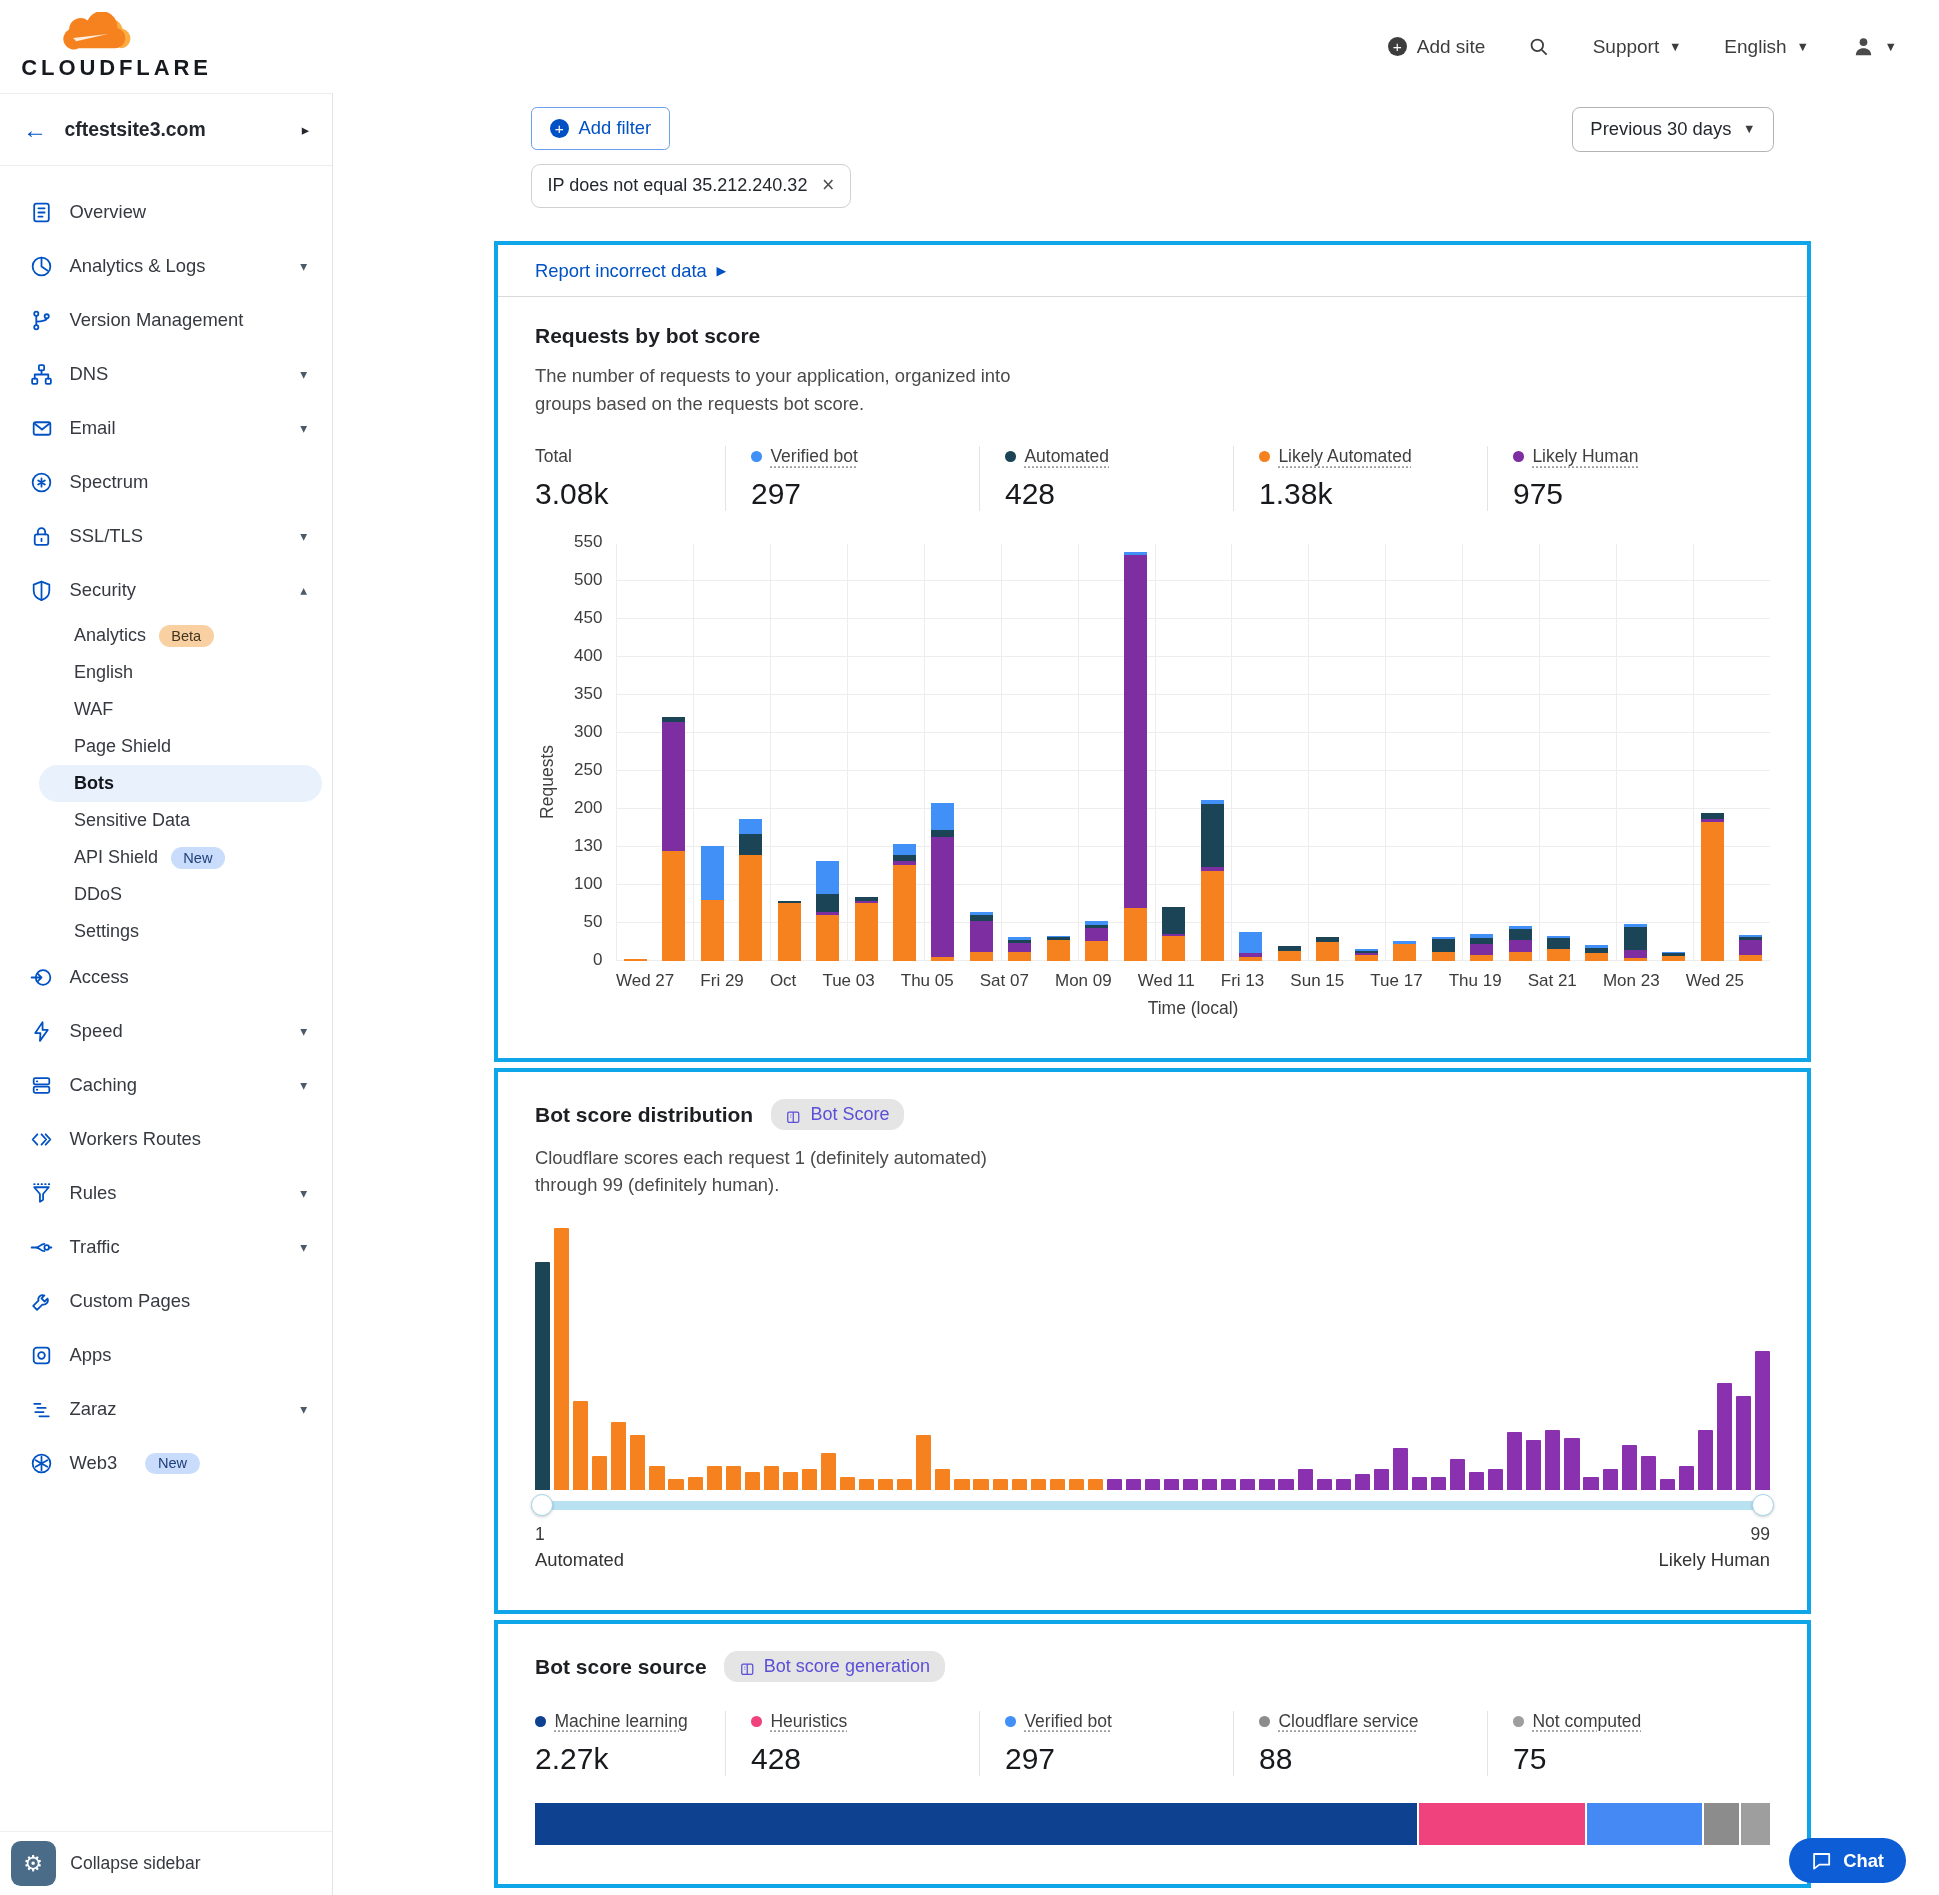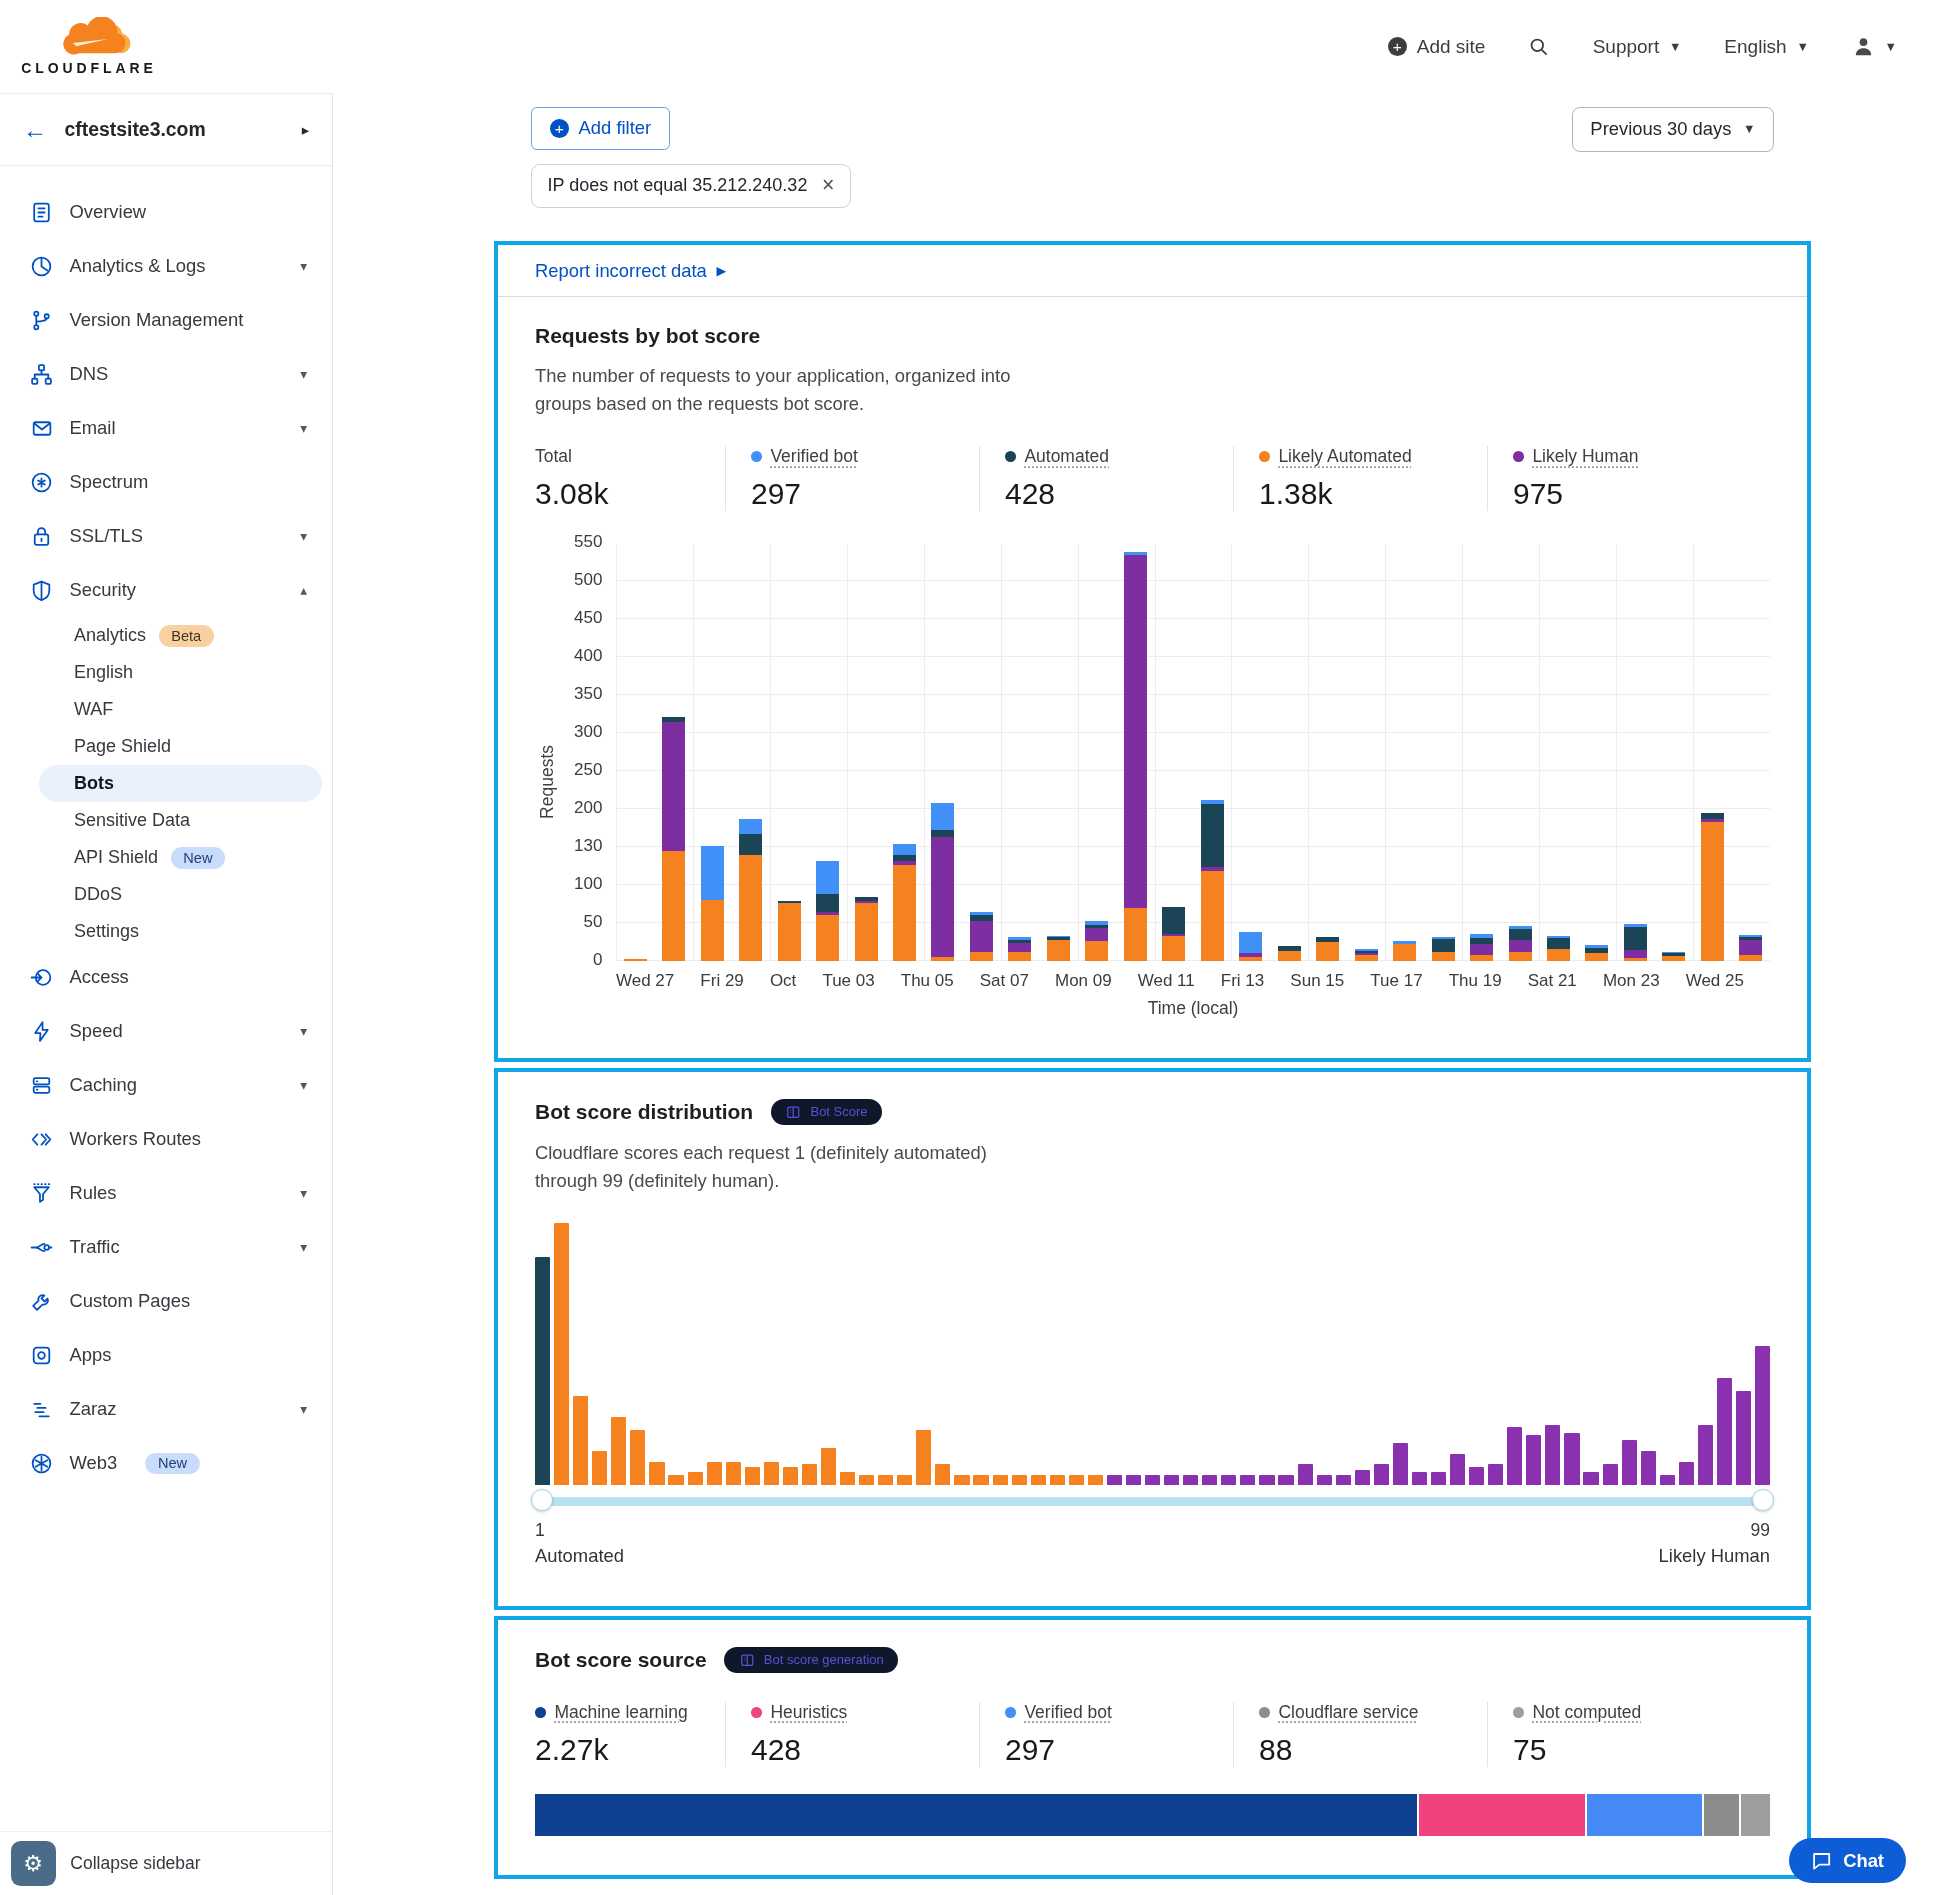--- a/index.html
+++ b/index.html
@@ -3,21 +3,21 @@
 <meta charset="utf-8">
 <style>
   * { box-sizing: border-box; margin: 0; padding: 0; }
   html,body { width:1940px; height:1895px; background:#fff; overflow:hidden;
     font-family:"Liberation Sans","DejaVu Sans",sans-serif; color:#24282e; }
 
   
   .topbar { height:93px; display:flex; align-items:center; justify-content:space-between; padding:0 43px 0 21.3px; }
   .brand { display:flex; flex-direction:column; align-items:flex-start; gap:1.9px; cursor:pointer; }
   .brand svg { width:76px; height:41px; display:block; margin-left:41px; }
-  .wordmark { font-size:14px; font-weight:800; letter-spacing:3.9px; color:#16191d; }
+  .wordmark { font-size:22px; font-weight:800; letter-spacing:3.9px; color:#16191d; }
   .topnav { display:flex; align-items:center; gap:43px; }
   .topnav-item { display:flex; align-items:center; gap:9.7px; font-size:19px; color:#3d3d3d; cursor:pointer; }
   .plus-circle { width:19.4px; height:19.4px; border-radius:50%; background:#3d3d3d; color:#fff; font-size:15.5px; display:grid; place-items:center; line-height:1; }
   .tcaret { font-size:12.6px; color:#3d3d3d; }
 
   
   .layout { display:flex; height:1802px; }
   .sidebar { width:333px; flex:none; border-right:1px solid #e4e4e4; border-top:1px solid #ededed; position:relative; background:#fff; overflow:hidden; }
   .site-row { height:72px; display:flex; align-items:center; gap:17.5px; padding:0 23px; border-bottom:1px solid #ededed; }
   .back { color:#0051c3; font-size:24px; cursor:pointer; }
@@ -46,21 +46,21 @@
   .chip-x { color:#4f4f4f; font-size:21.3px; line-height:1; cursor:pointer; }
   .range-btn { display:inline-flex; align-items:center; gap:11.6px; background:#fff; border:1px solid #b3b3b3; border-radius:7.8px; padding:10.7px 17.5px; font-size:18.4px; color:#24282e; cursor:pointer; font-family:inherit; }
 
   .panel { border:4px solid #0ea5e9; background:#fff; margin-top:15.5px; }
   .panel + .panel { margin-top:5.8px; }
   .report-row { display:flex; align-items:center; gap:9.7px; padding:14.6px 37px; border-bottom:1px solid #dadada; color:#0051c3; font-size:18.4px; cursor:pointer; }
   .tri { font-size:12.6px; }
   .panel-body { padding:27px 37px 39px; }
   h2 { font-size:21px; font-weight:700; color:#1d1f23; }
   .title-row { display:flex; align-items:center; }
-  .pill { margin-left:17.5px; display:inline-flex; align-items:flex-start; gap:8.7px; background:#0f172a; color:#5b4fd7; border-radius:13.6px; padding:4.9px 14.6px; font-size:13px; cursor:pointer; }
+  .pill { margin-left:17.5px; display:inline-flex; align-items:flex-end; gap:8.7px; background:#e5e5e5; color:#5b4fd7; border-radius:13.6px; padding:4.9px 14.6px; font-size:18px; cursor:pointer; }
   .pill svg { width:16.5px; height:16.5px; }
   .desc { margin-top:13.6px; font-size:18.4px; line-height:1.5; color:#4a4a4a; }
 
   .stats { display:flex; margin-top:29px; }
   .stat { width:254px; padding-left:25px; border-left:1px solid #e4e4e4; }
   .stat:first-child { width:190px; padding-left:0; border-left:none; }
   .stat-label { display:flex; align-items:center; gap:8.7px; font-size:17.5px; color:#3f3f3f; }
   .dot { width:10.7px; height:10.7px; border-radius:50%; flex:none; }
   .dotted { text-decoration:underline dotted #9b9b9b; text-underline-offset:3.9px; }
   .stat-value { margin-top:9.7px; font-size:30px; color:#17191c; }

